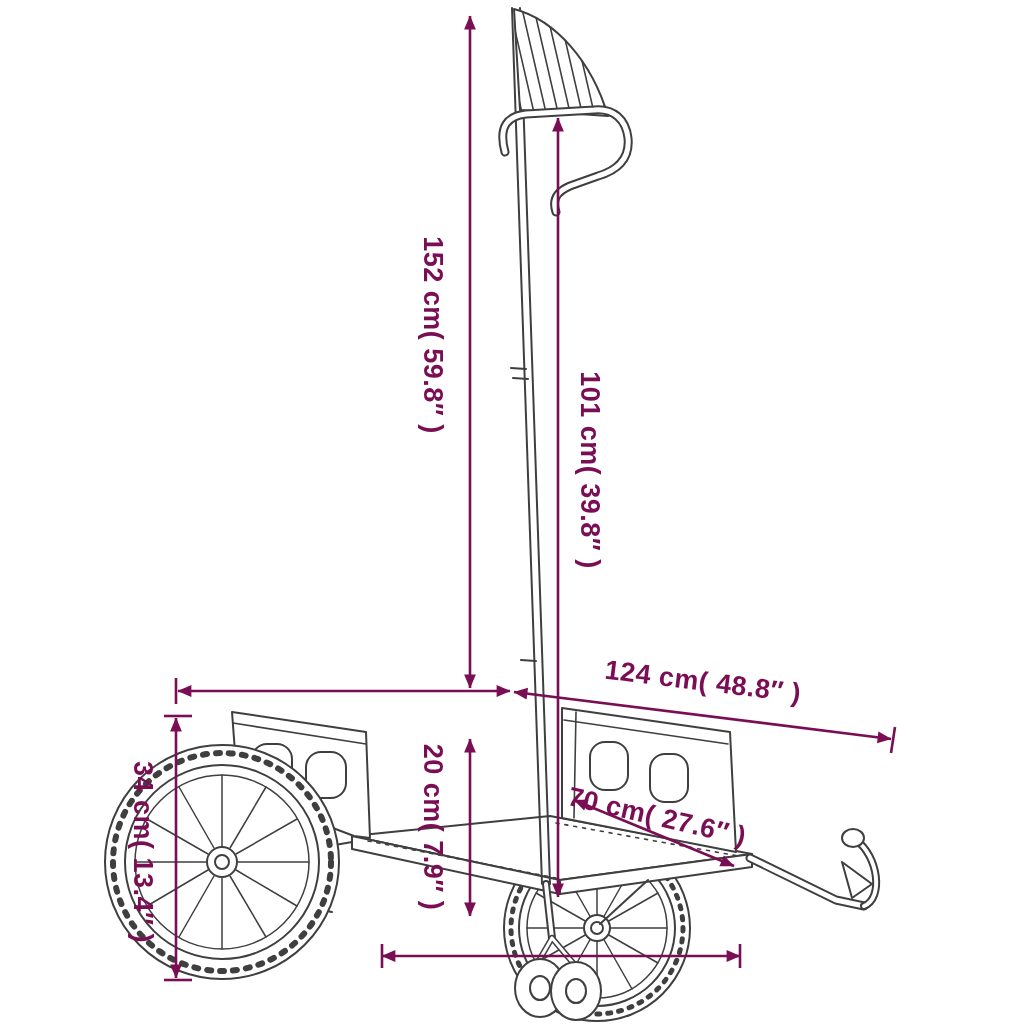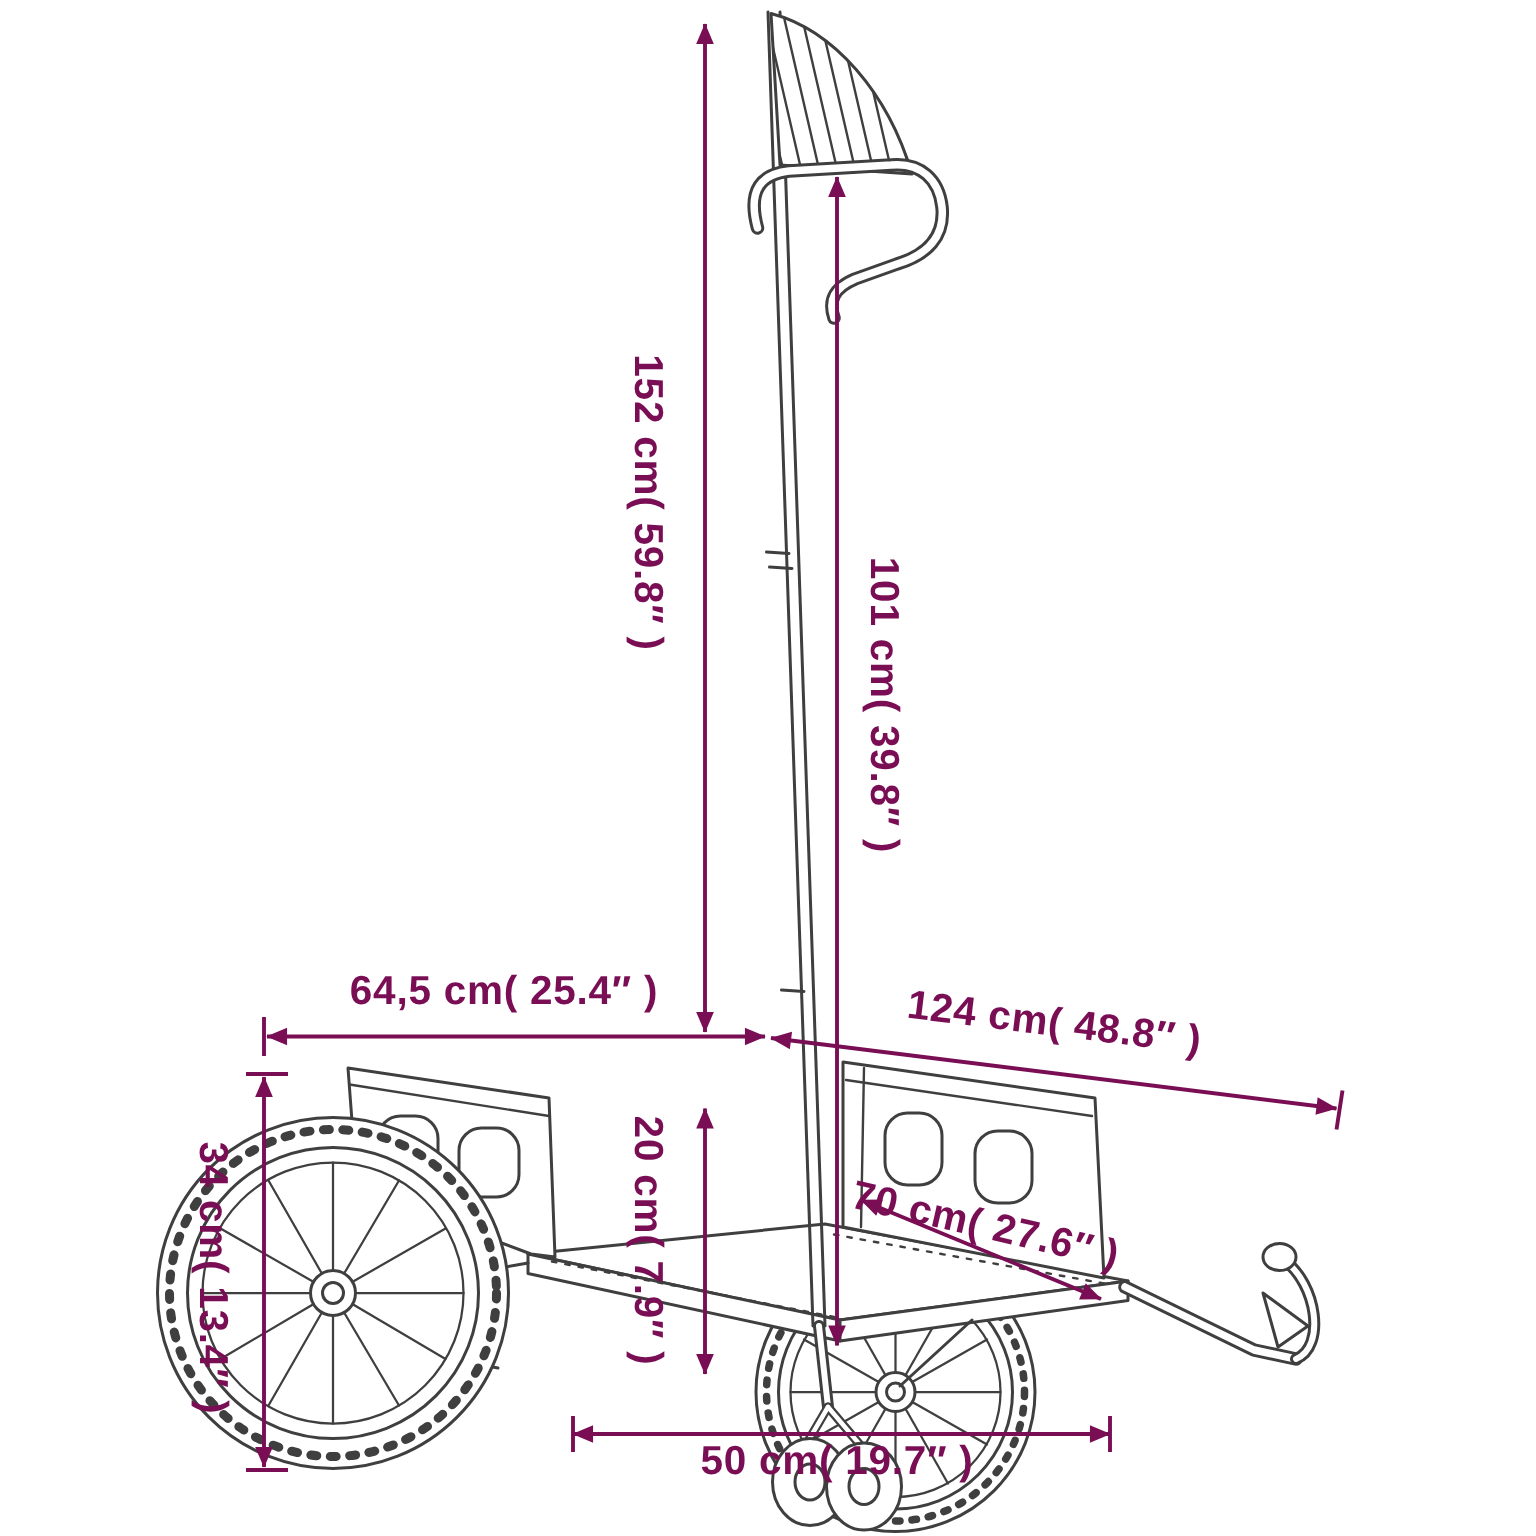--- a/index.html
+++ b/index.html
@@ -191,24 +191,22 @@
         <line x1="382" y1="944" x2="382" y2="968"></line>
         <line x1="740" y1="944" x2="740" y2="968"></line>
       </g>
     </g>
   </svg>
 
   <div class="dim rot90" style="left:432px;top:335px">152 cm( 59.8″ )</div>
 
   <div class="dim rot90" style="left:589px;top:470px">101 cm( 39.8″ )</div>
 
-  <div class="dim" style="left:336px;top:661px">64,5 cm( 25.4″ )</div>
 
   <div class="dim rot7" style="left:703px;top:682px">124 cm( 48.8″ )</div>
 
   <div class="dim rot90" style="left:142px;top:852px">34 cm( 13.4″ )</div>
 
   <div class="dim rot90" style="left:432px;top:827px">20 cm( 7.9″ )</div>
 
   <div class="dim rot13" style="left:657px;top:817px">70 cm( 27.6″ )</div>
 
-  <div class="dim" style="left:558px;top:974px">50 cm( 19.7″ )</div>
 </div>
 
 </body></html>

